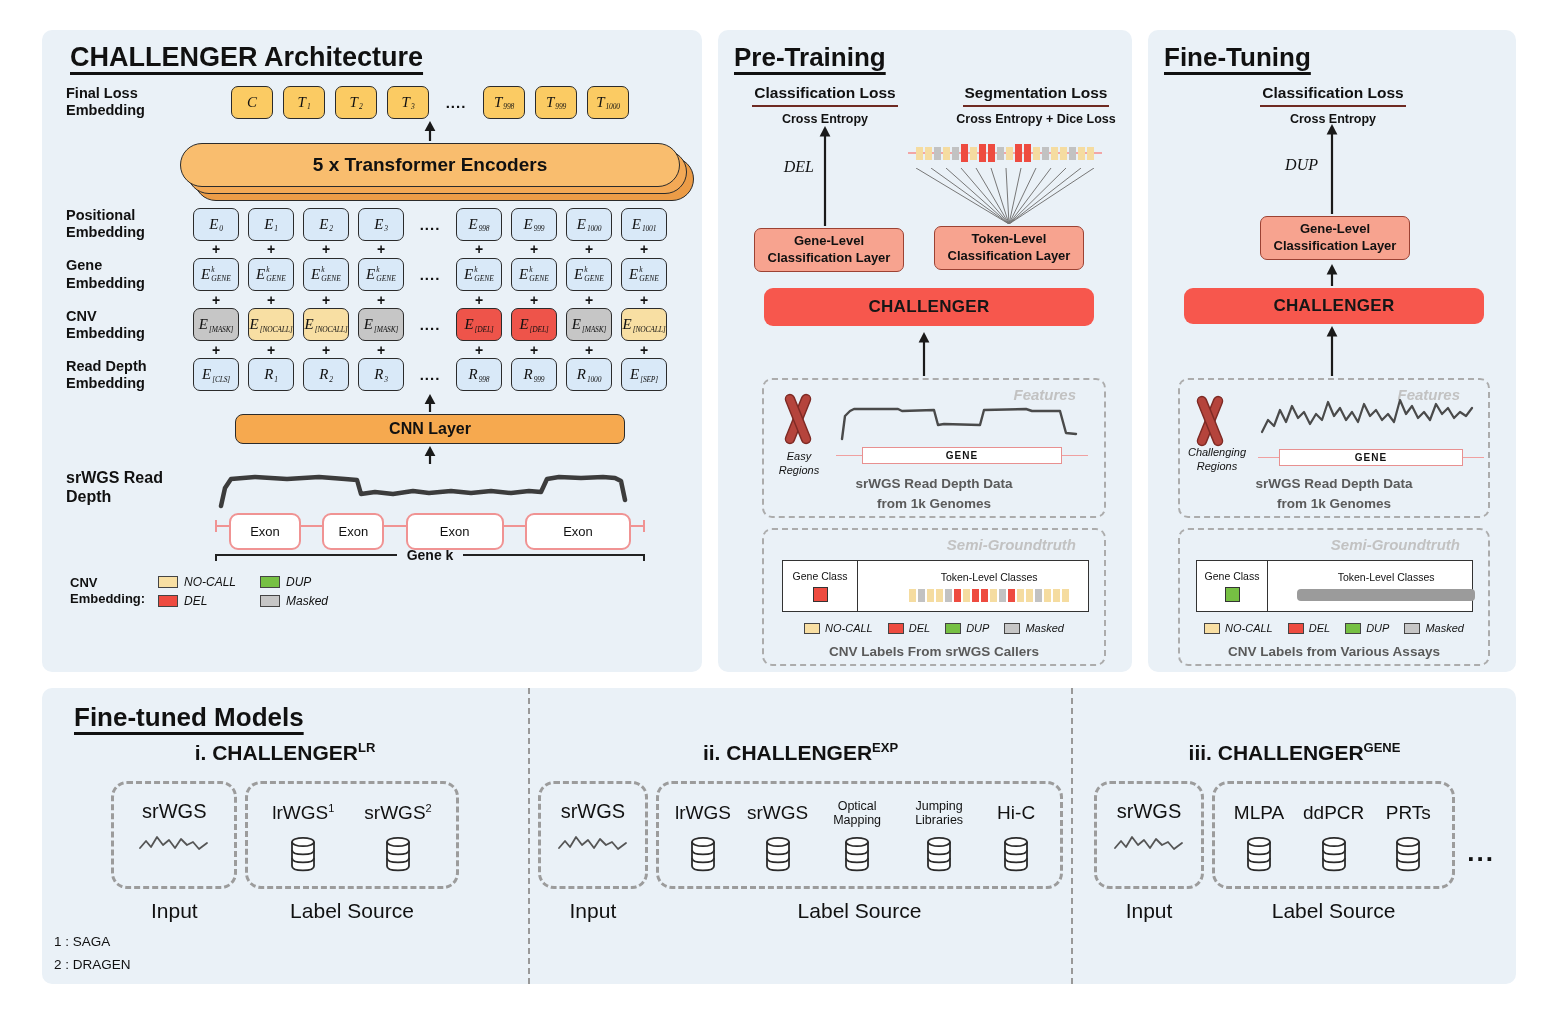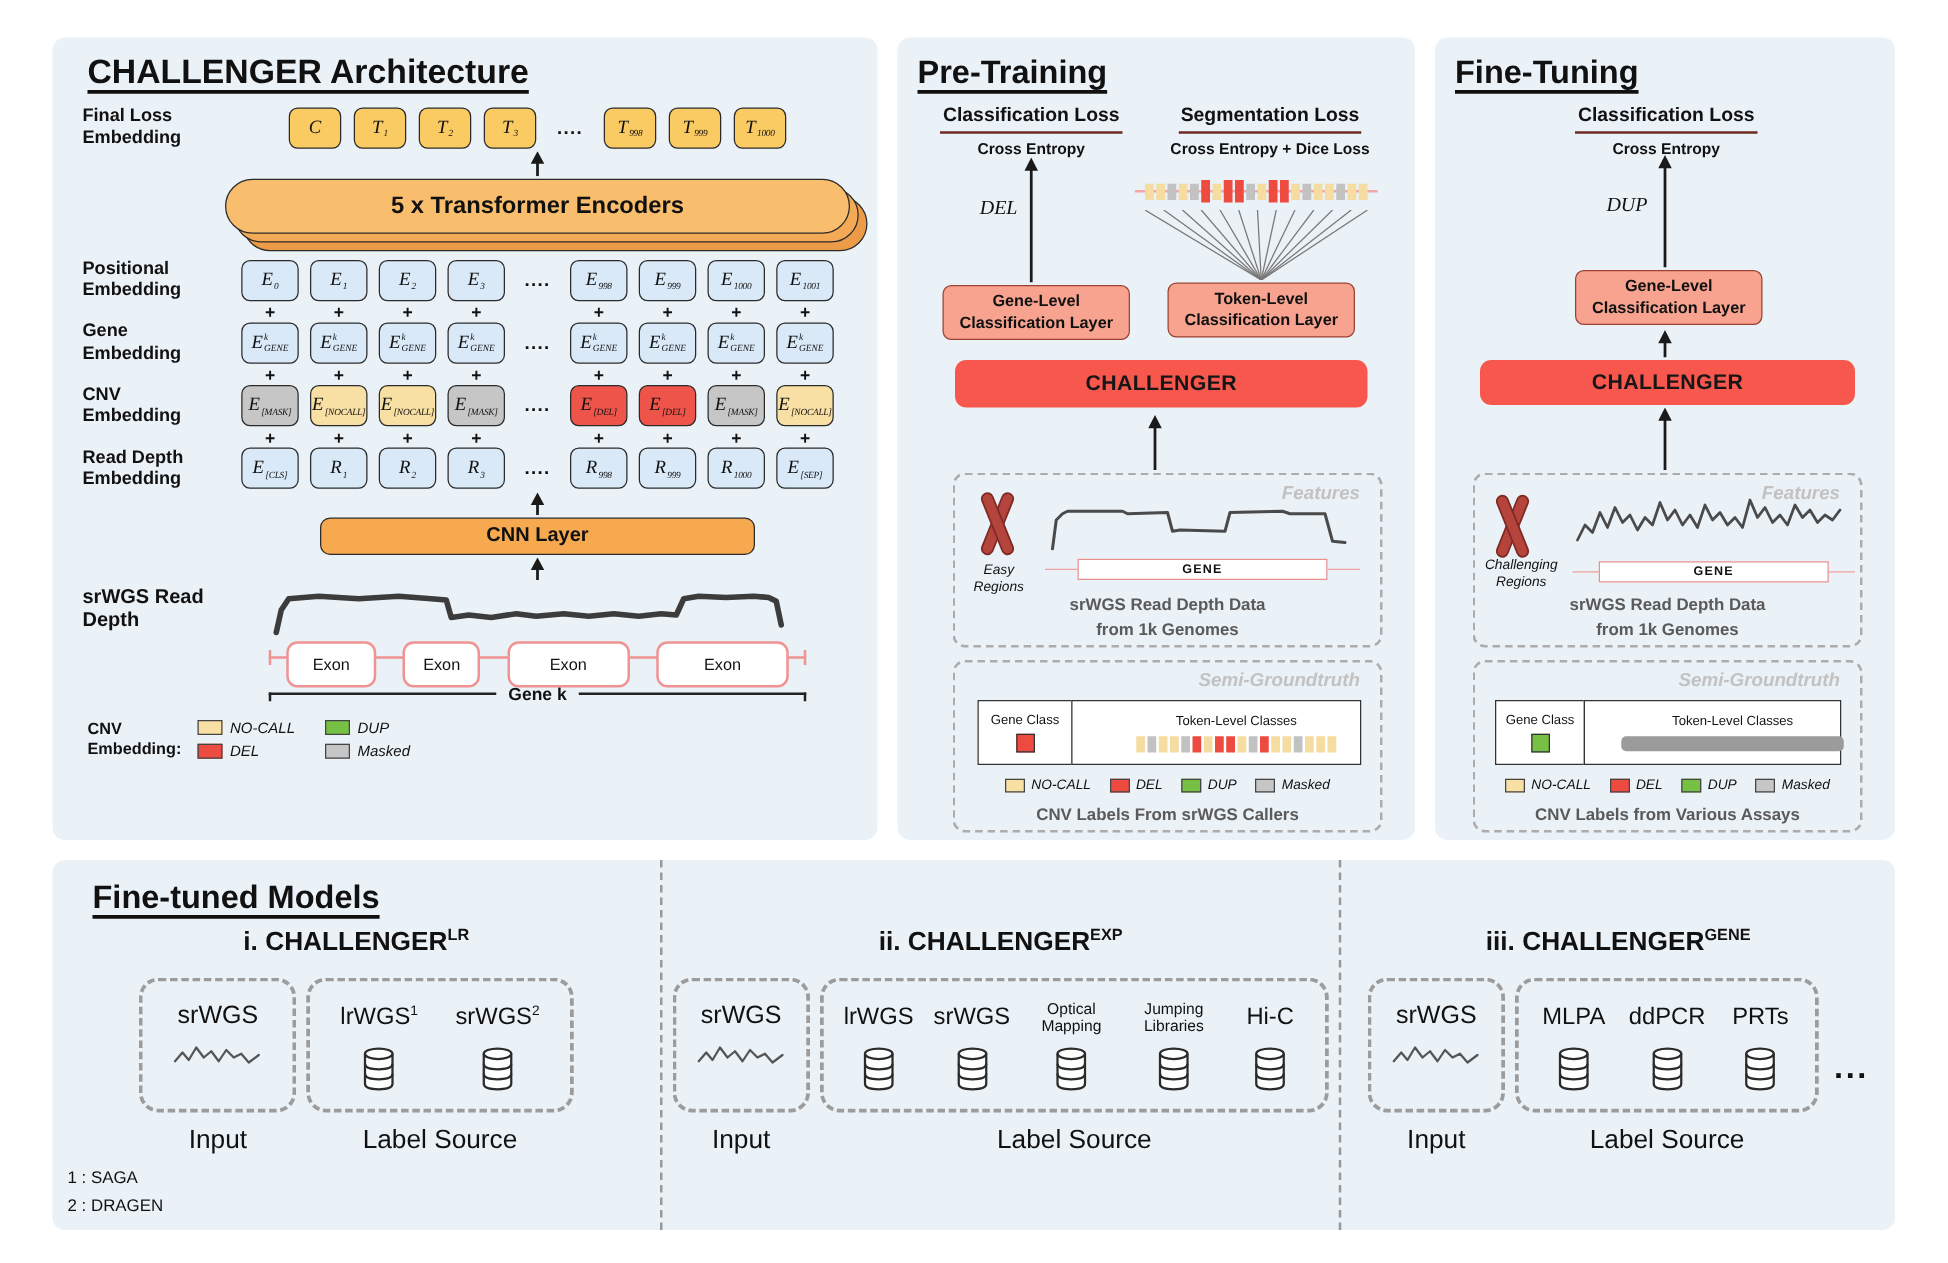--- a/index.html
+++ b/index.html
@@ -23,21 +23,21 @@
 .dots{width:34px;flex:none;text-align:center;font-weight:bold;font-size:15px;letter-spacing:1px;}
 .prow{height:13px;margin:0 0 1px;}
 .ptok{width:46px;flex:none;text-align:center;font-weight:bold;font-size:14px;line-height:13px;}
 .pdots{width:34px;flex:none;}
 .arr{display:block;}
 .tstack{position:relative;width:500px;height:58px;margin-bottom:4px;}
 .tlayer{position:absolute;left:0;top:0;width:500px;height:44px;border:1.4px solid #2b2b2b;border-radius:22px;}
 .tlayer.l2{transform:translate(7px,7px);background:#F3A956;}
 .tlayer.l3{transform:translate(14px,14px);background:#EC9C47;}
 .tlayer.l1{background:#F9BD6E;display:flex;align-items:center;justify-content:center;font-weight:bold;font-size:19px;}
-.cnn{width:348px;height:30px;background:#F6A94F;border:1.4px solid #2b2b2b;border-radius:8px;display:flex;align-items:center;justify-content:center;font-weight:bold;font-size:16px;}
+.cnn{width:390px;height:30px;background:#F6A94F;border:1.4px solid #2b2b2b;border-radius:8px;display:flex;align-items:center;justify-content:center;font-weight:bold;font-size:16px;}
 .exonwrap{position:relative;width:430px;height:30px;}
 .eline{position:absolute;left:0;right:0;top:13px;height:2.2px;background:#F09393;}
 .etick{position:absolute;width:2.2px;height:12px;top:8px;background:#F09393;}
 .etick.tl{left:0;}.etick.tr{right:0;}
 .exrow{position:absolute;left:14px;right:14px;top:1px;display:flex;justify-content:space-between;}
 .exon{height:37px;background:#fff;border:2px solid #F09393;border-radius:9px;display:flex;align-items:center;justify-content:center;font-size:13px;}
 .exon:nth-child(1){width:72px;}
 .exon:nth-child(2){width:62px;}
 .exon:nth-child(3){width:98px;}
 .exon:nth-child(4){width:106px;}
@@ -57,21 +57,21 @@
 #pretrain{left:718px;top:30px;width:414px;height:642px;}
 #finetune{left:1148px;top:30px;width:368px;height:642px;}
 #pretrain .ptitle,#finetune .ptitle{position:absolute;left:16px;top:12px;font-size:26px;}
 .lossblk{position:absolute;text-align:center;}
 .losslab{font-weight:bold;font-size:15.5px;display:inline-block;border-bottom:2px solid #6E2A22;padding:0 2px 3px;}
 .losssub{font-weight:bold;font-size:12.5px;margin-top:5px;}
 .mathlab{position:absolute;font-family:"Liberation Serif",serif;font-style:italic;font-size:16px;text-align:right;}
 .clsbox{position:absolute;background:#F7A38F;border:1.5px solid #9C4233;border-radius:7px;display:flex;align-items:center;justify-content:center;text-align:center;font-weight:bold;font-size:13px;line-height:1.3;padding:2px;}
 .chbox{position:absolute;background:#F7574D;border-radius:9px;display:flex;align-items:center;justify-content:center;font-weight:bold;font-size:17px;letter-spacing:0.3px;color:#161616;}
 .dbox{position:absolute;border:2px dashed #ACACAC;border-radius:10px;}
-.tag{position:absolute;top:6px;right:16px;font-style:italic;font-weight:bold;font-size:15px;color:#C2C2C2;}
+.tag{position:absolute;top:6px;right:28px;font-style:italic;font-weight:bold;font-size:15px;color:#C2C2C2;}
 .regions{position:absolute;font-style:italic;font-size:11px;line-height:1.25;text-align:center;}
 .geneline{position:absolute;height:19px;}
 .geneline::before{content:'';position:absolute;left:0;right:0;top:8.5px;height:1.8px;background:#F0A0A0;}
 .genebox{position:absolute;left:50%;transform:translateX(-50%);top:1px;height:17px;background:#fff;border:1.3px solid #E89090;display:flex;align-items:center;justify-content:center;font-size:10px;font-weight:bold;letter-spacing:1px;}
 .fcap{position:absolute;left:0;right:0;text-align:center;font-weight:bold;font-size:13.5px;color:#5A5A5A;line-height:1.45;}
 .fanstrip{position:absolute;display:flex;align-items:center;gap:2px;height:22px;}
 .fanstrip::before{content:'';position:absolute;left:-8px;right:-8px;top:10px;height:2px;background:#F2A6A6;}
 .schip{width:7px;height:13px;position:relative;flex:none;}
 .grow-red .schip.tallc{height:18px;}
 .sgrow{position:absolute;display:flex;}
@@ -479,21 +479,21 @@
     </div>
   </section>
 
   <section id="pretrain" class="panel">
     <div class="ptitle">Pre-Training</div>
 
     <div class="lossblk" style="left:18px;top:54px;width:178px">
       <div><span class="losslab">Classification Loss</span></div>
       <div class="losssub">Cross Entropy</div>
     </div>
-    <div class="lossblk" style="left:192px;top:54px;width:212px">
+    <div class="lossblk" style="left:212px;top:54px;width:212px">
       <div><span class="losslab">Segmentation Loss</span></div>
       <div class="losssub">Cross Entropy + Dice Loss</div>
     </div>
 
     <div class="mathlab" style="left:54px;top:128px;width:42px">DEL</div>
     <svg class="arr abs" style="left:99px;top:96px" width="16" height="100">
         <line x1="8" y1="100" x2="8" y2="9" stroke="#1a1a1a" stroke-width="2.2"></line>
         <polygon points="8,0 2.6,10.5 13.4,10.5" fill="#1a1a1a"></polygon>
       </svg>
 

